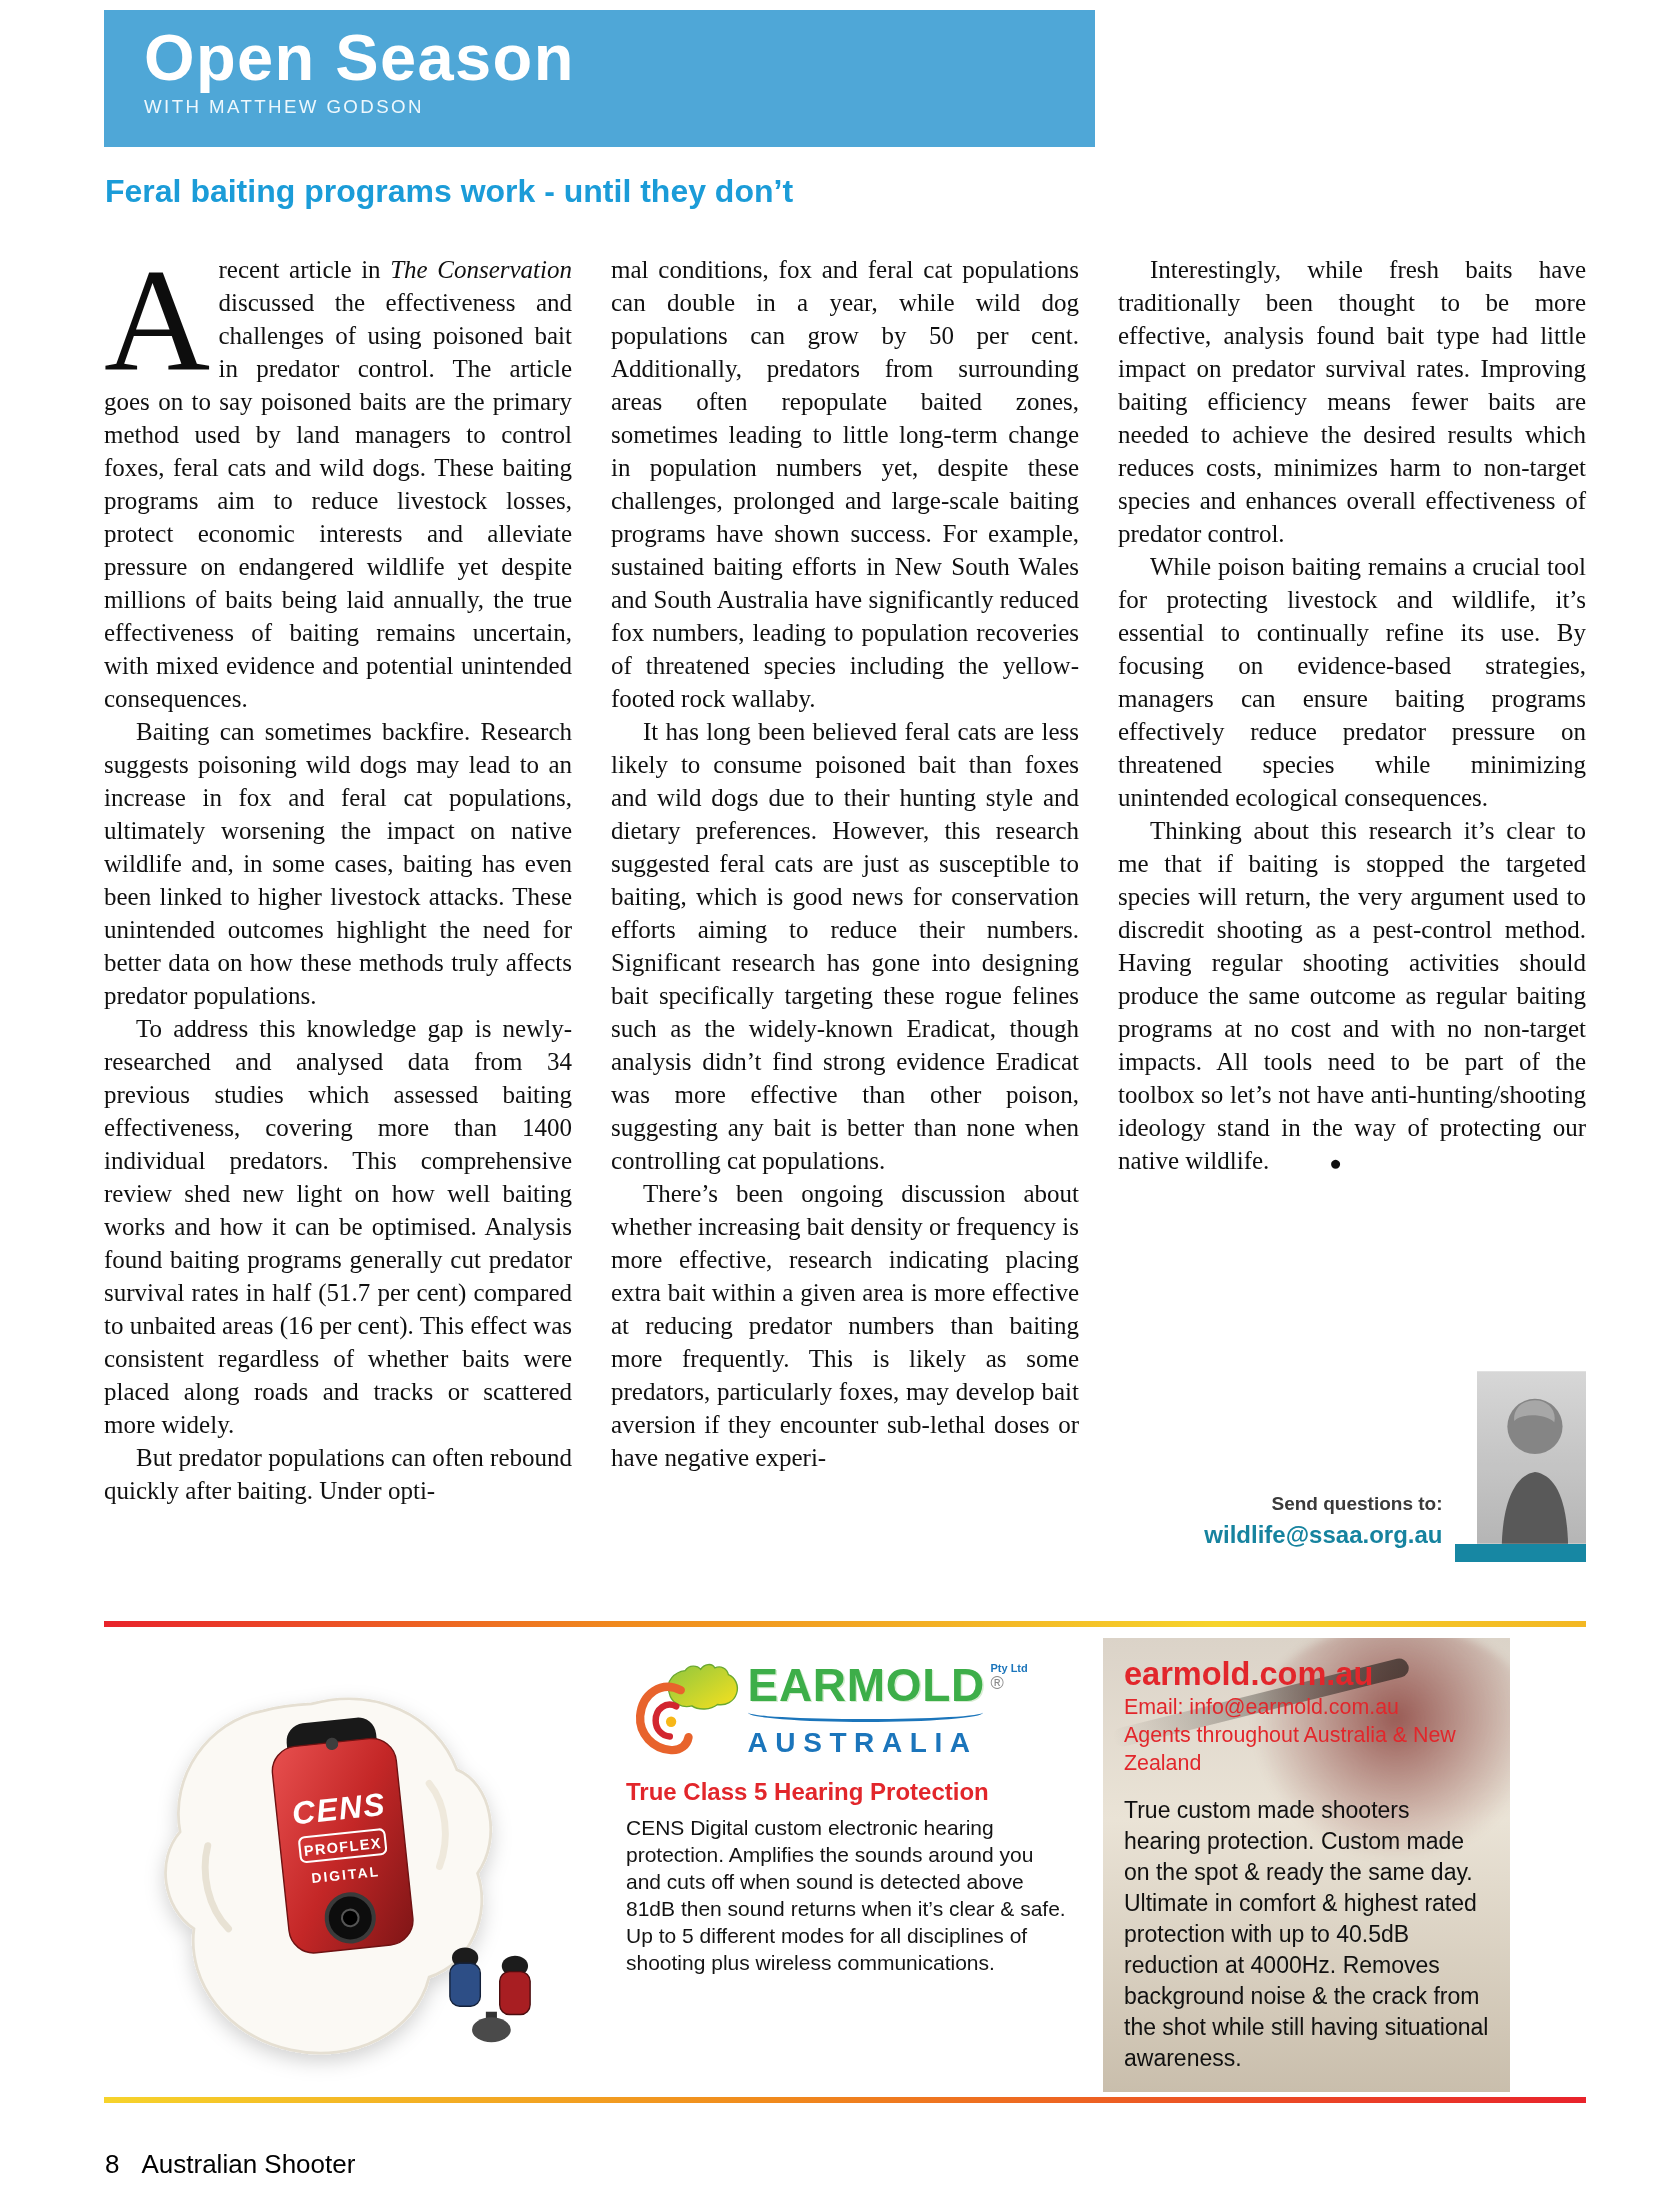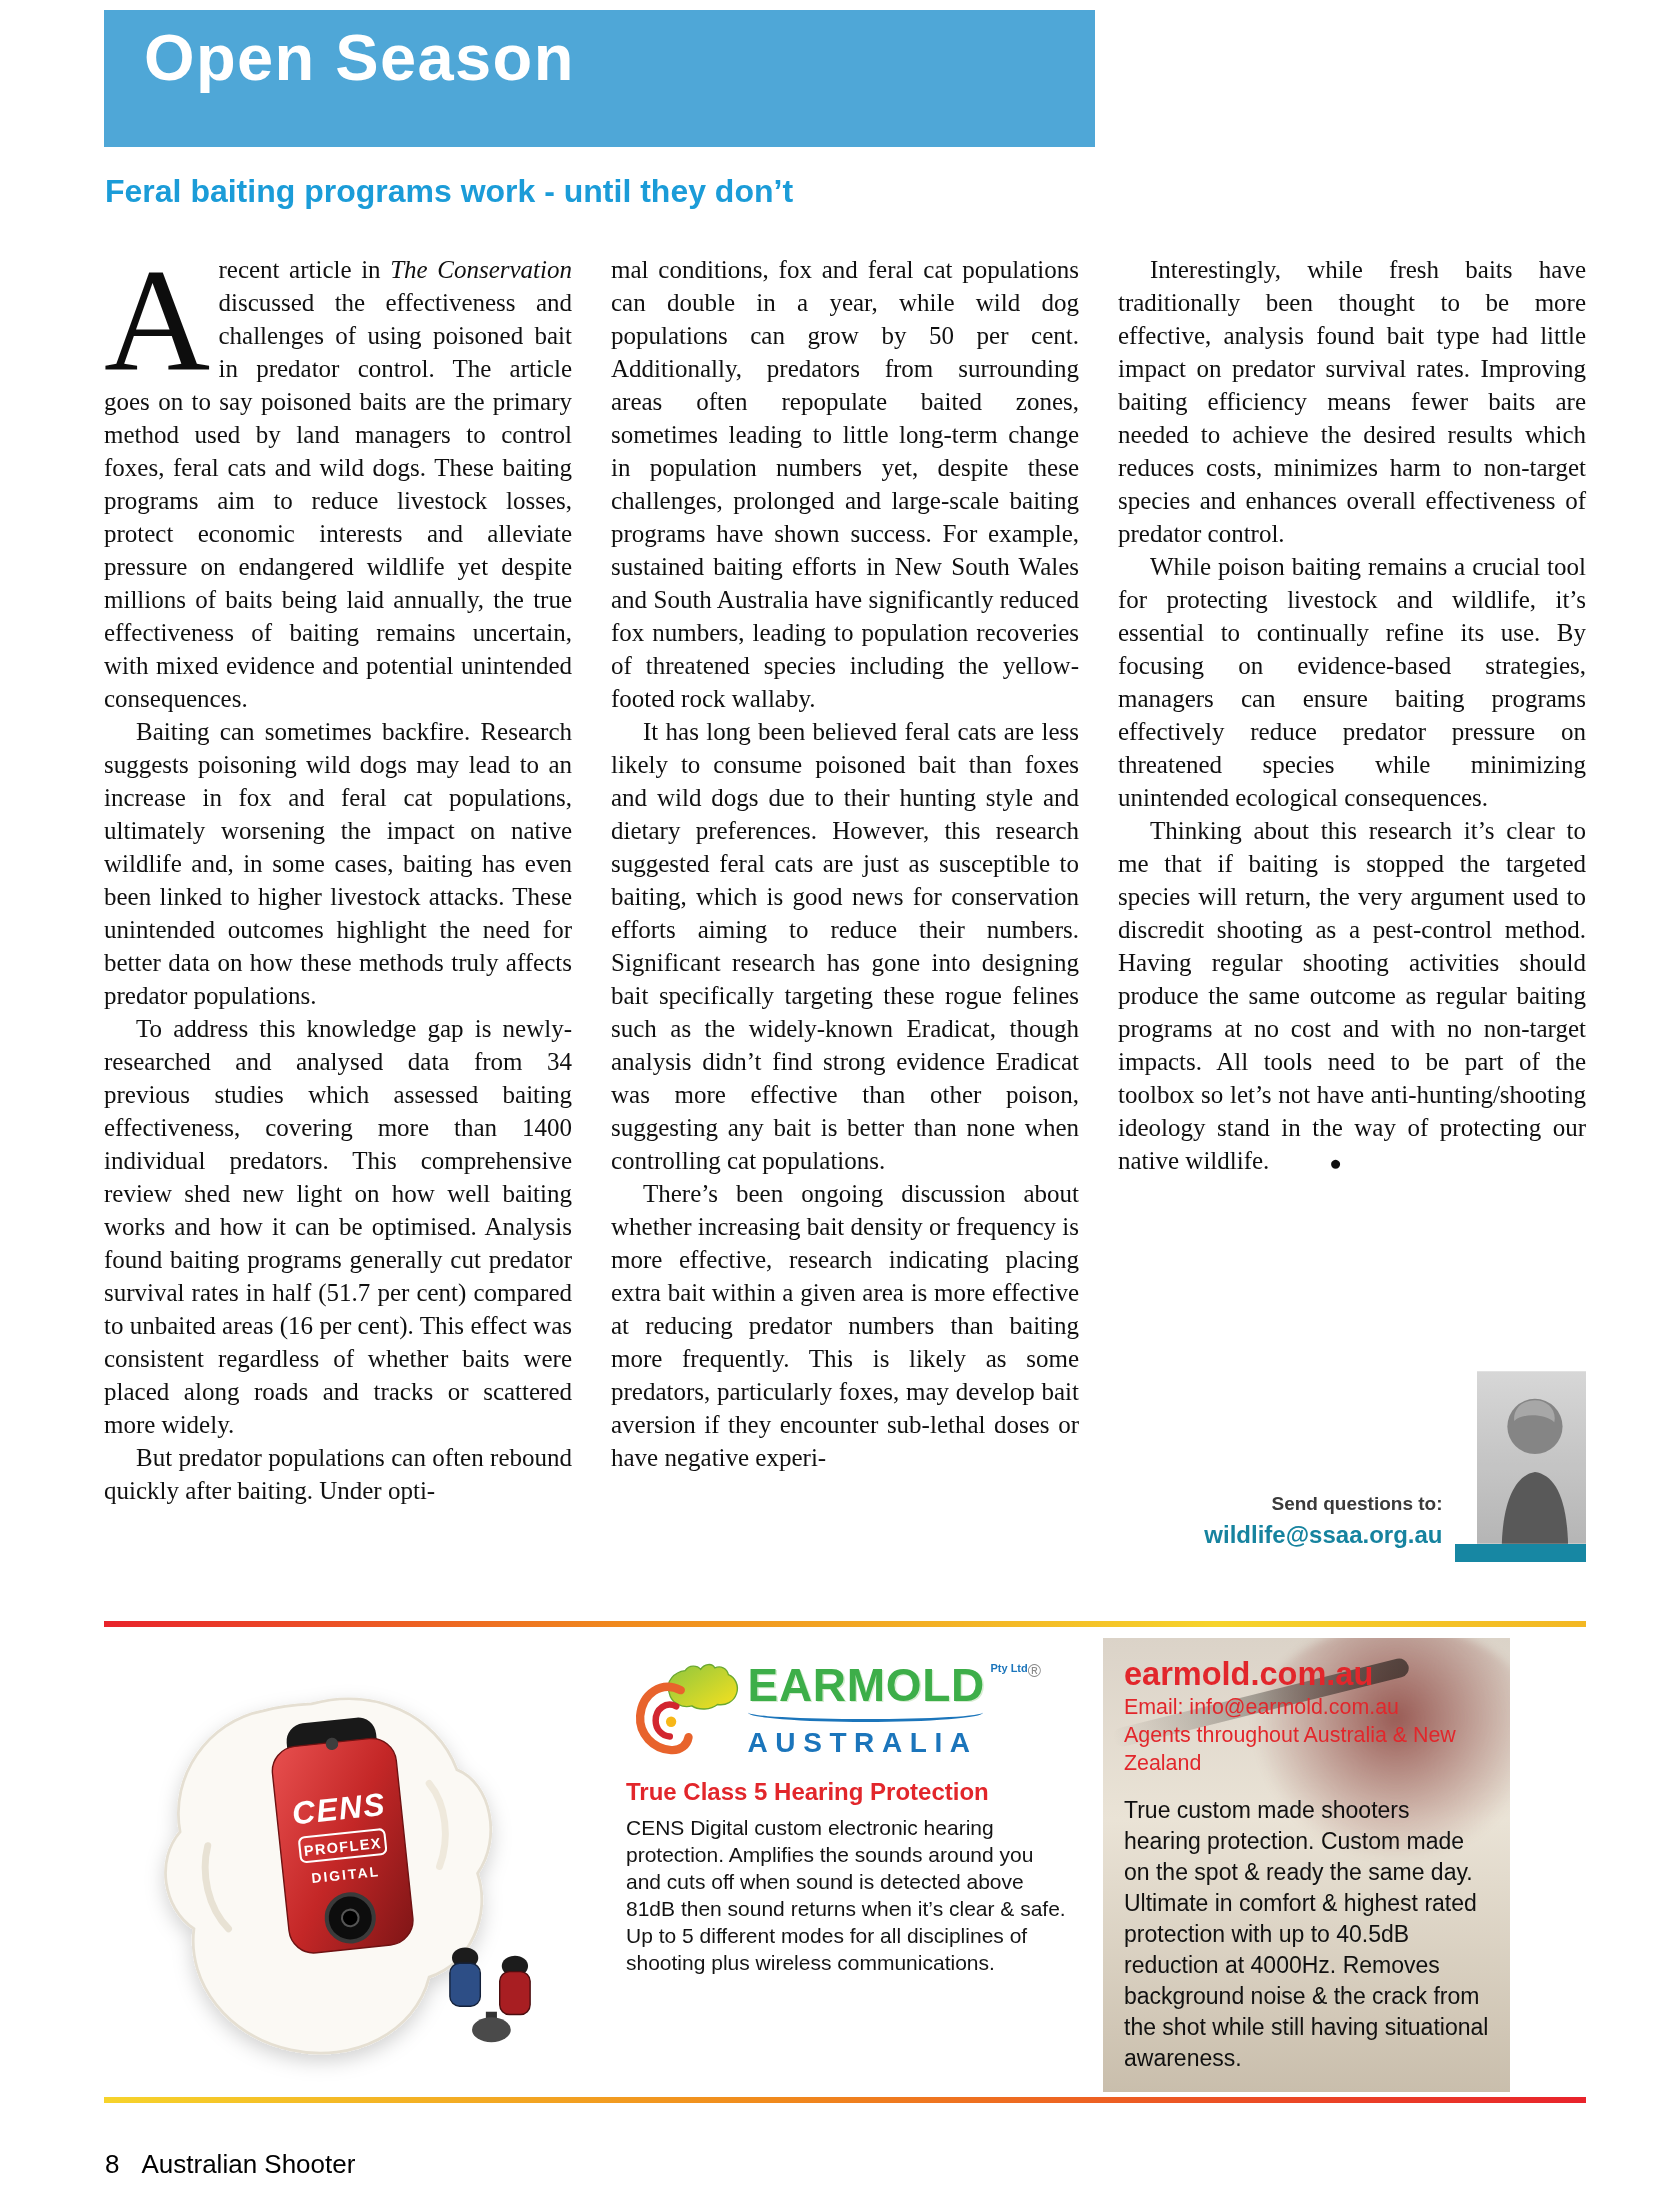--- a/index.html
+++ b/index.html
@@ -63,21 +63,21 @@
   
   .ad-left{position:absolute;left:104px;top:1638px;width:505px;height:453px;}
   .ad-mid{position:absolute;left:626px;top:1641px;width:457px;}
   .logo-row{display:flex;align-items:center;gap:5.5px;height:137px;}
   .logo-textcol{display:flex;flex-direction:column;}
   .logo-name-row{display:flex;align-items:flex-start;}
   .logo-name{
     font-family:"Liberation Sans",sans-serif;font-weight:800;font-size:46px;line-height:1;
     color:#3DAE49;letter-spacing:0.7px;text-shadow:1.4px 1.4px 0 #d7ecd2;text-align:right;
   }
-  .logo-sup{display:flex;flex-direction:row;align-items:flex-start;margin-left:5.5px;}
+  .logo-sup{display:flex;flex-direction:column;align-items:flex-start;margin-left:5.5px;}
   .logo-ptyltd{font-family:"Liberation Sans",sans-serif;font-weight:700;font-size:11px;color:#1B75BB;}
   .logo-reg{font-family:"Liberation Sans",sans-serif;font-size:18px;color:#8a8a8a;line-height:1;}
   .logo-swoosh{width:235px;height:8.3px;border-bottom:3.5px solid #1B75BB;
     border-radius:0 0 60% 60% / 0 0 100% 100%;margin:2.8px 0 7px;}
   .logo-country{
     font-family:"Liberation Sans",sans-serif;font-weight:700;font-size:28px;line-height:1;
     color:#1B75BB;letter-spacing:7.6px;
   }
   .ad-heading{
     font-family:"Liberation Sans",sans-serif;font-weight:700;font-size:24px;line-height:1.2;
@@ -110,20 +110,21 @@
   .footer{
     position:absolute;left:105px;top:2149px;display:flex;gap:22px;align-items:baseline;
     font-family:"Liberation Sans",sans-serif;font-size:26px;color:#000;
   }
 </style>
 </head>
 <body>
 
 <header class="masthead">
   <div class="masthead-title">Open Season</div>
+  <div class="masthead-byline">WITH MATTHEW GODSON</div>
 </header>
 
 <h1 class="headline">Feral baiting programs work - until they don’t</h1>
 
 <div class="columns">
   <div class="col">
     <p class="para">
       <span class="dropcap">A</span><span>recent article in </span><em>The Conservation</em><span> discussed the effectiveness and challenges of using poisoned bait in predator control. The article goes on to say poisoned baits are the primary method used by land managers to control foxes, feral cats and wild dogs. These baiting programs aim to reduce livestock losses, protect economic interests and alleviate pressure on endangered wildlife yet despite millions of baits being laid annually, the true effectiveness of baiting remains uncertain, with mixed evidence and potential unintended consequences.</span>
     </p>
     <p class="para indent">Baiting can sometimes backfire. Research suggests poisoning wild dogs may lead to an increase in fox and feral cat populations, ultimately worsening the impact on native wildlife and, in some cases, baiting has even been linked to higher livestock attacks. These unintended outcomes highlight the need for better data on how these methods truly affects predator populations.</p>

